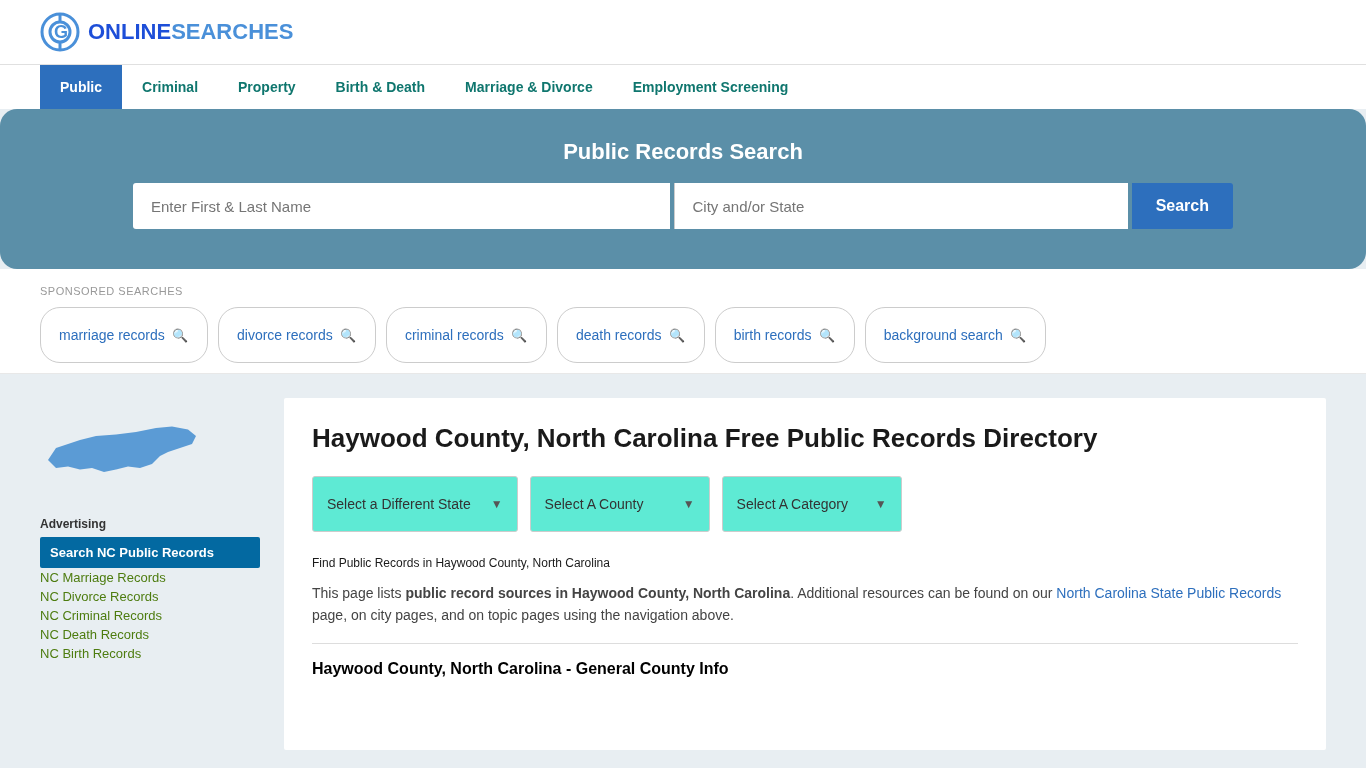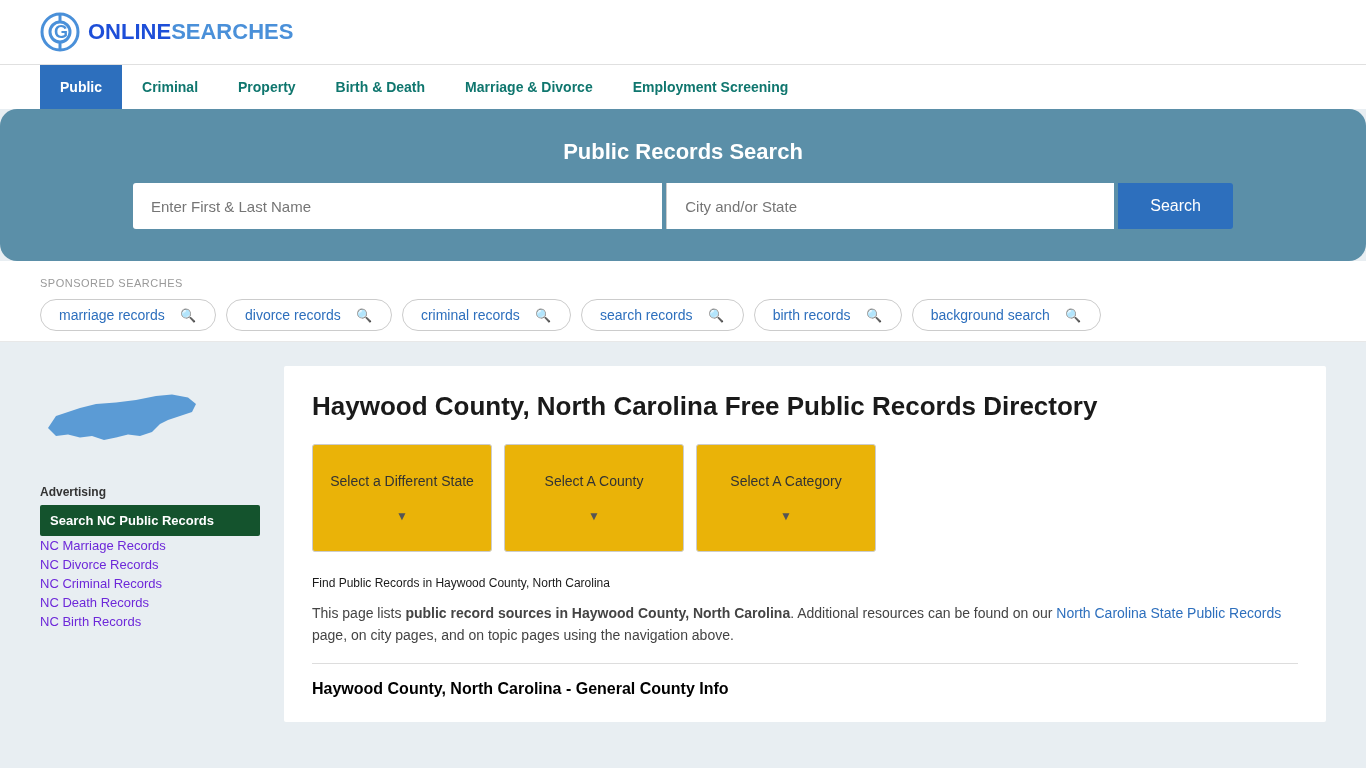--- a/index.html
+++ b/index.html
@@ -14,50 +14,50 @@
     .logo-text span.searches { color: #4a90d9; }
 
     
     .nav { background: #fff; border-top: 1px solid #e0e0e0; display: flex; padding: 0 40px; align-items: center; }
     .nav-item { padding: 14px 20px; font-size: 14px; font-weight: 600; cursor: pointer; color: #0f766e; text-decoration: none; }
     .nav-item.active { background: #2d6fbd; color: #fff; }
 
     
     .hero { background: #5b8fa8; padding: 30px 40px 24px; border-radius: 17px; }
     .hero-title { text-align: center; color: #fff; font-size: 22px; font-weight: 700; margin-bottom: 18px; }
-    .hero-search { display: flex; gap: 4px; max-width: 1100px; margin: 8px auto; }
+    .hero-search { display: flex; gap: 4px; max-width: 1100px; margin: 16px auto; }
     .hero-search input { padding: 14px 18px; font-size: 15px; border: none; outline: none; color: #666; }
     .hero-search input:first-child { flex: 1.2; border-radius: 3px 0 0 3px; }
     .hero-search input:last-of-type { flex: 1; border-left: 1px solid #ccc; border-radius: 0; }
-    .hero-search button { background: #2d6fbd; color: #fff; border: none; padding: 14px 32px; font-size: 16px; font-weight: 400; cursor: pointer; border-radius: 0 3px 3px 0; }
+    .hero-search button { background: #2d6fbd; color: #fff; border: none; padding: 14px 24px; font-size: 16px; font-weight: 700; cursor: pointer; border-radius: 0 3px 3px 0; }
 
     
     .sponsored-section { background: #fff; padding: 16px 40px 10px; border-bottom: 1px solid #e8e8e8; }
     .sponsored-label { font-size: 11px; color: #999; text-transform: uppercase; margin-bottom: 10px; letter-spacing: 0.5px; }
     .sponsored-pills { display: flex; flex-wrap: wrap; gap: 10px; }
-    .pill { border: 1px solid #ccc; border-radius: 20px; padding: 7px 18px; font-size: 14px; color: #2d6fbd; display: flex; align-items: center; gap: 16px; cursor: pointer; }
+    .pill { border: 1px solid #ccc; border-radius: 20px; padding: 19px 18px; font-size: 14px; color: #2d6fbd; display: flex; align-items: center; gap: 8px; cursor: pointer; }
     .pill .pill-icon { color: #666; font-size: 13px; }
 
     
     .main { display: flex; padding: 24px 40px; gap: 24px; background: #e8eef2; min-height: 400px; }
 
     
     .sidebar { width: 220px; flex-shrink: 0; }
     .sidebar-map { width: 160px; height: 100px; margin-bottom: 16px; }
     .sidebar-ad-label { font-size: 12px; font-weight: 700; color: #333; margin-bottom: 6px; }
-    .sidebar-ad-item { background: #14532d; color: #fff; padding: 8px 10px; font-size: 13px; font-weight: 700; margin-bottom: 2px; cursor: pointer; border-radius: 2px; }
-    .sidebar-link { display: block; color: #6d28d9; font-size: 13px; margin-bottom: 4px; text-decoration: none; cursor: pointer; }
+    .sidebar-ad-item { background: #0369a1; color: #fff; padding: 8px 10px; font-size: 13px; font-weight: 700; margin-bottom: 2px; cursor: pointer; border-radius: 2px; }
+    .sidebar-link { display: block; color: #4d7c0f; font-size: 13px; margin-bottom: 4px; text-decoration: none; cursor: pointer; }
 
     
     .content { flex: 1; background: #fff; padding: 24px 28px; border-radius: 2px; }
     .page-title { font-size: 26px; font-weight: 800; color: #1a1a1a; margin-bottom: 20px; line-height: 1.3; }
 
     
     .dropdowns { display: flex; gap: 12px; margin-bottom: 24px; flex-wrap: wrap; }
-    .dropdown-select { border: 1px solid #ccc; border-radius: 3px; padding: 28px 14px; font-size: 14px; color: #333; background: #eab308; cursor: pointer; display: flex; align-items: center; justify-content: space-between; gap: 20px; min-width: 180px; flex-direction: column; }
+    .dropdown-select { border: 1px solid #ccc; border-radius: 3px; padding: 19px 14px; font-size: 14px; color: #333; background: #5eead4; cursor: pointer; display: flex; align-items: center; justify-content: space-between; gap: 20px; min-width: 180px; }
     .dropdown-select .chevron { font-size: 12px; color: #555; }
 
     
     .find-heading { font-size: 12px; font-weight: 400; color: #1a1a1a; margin-bottom: 12px; }
     .find-text { font-size: 14px; color: #444; line-height: 1.6; margin-bottom: 16px; }
     .find-text a { color: #2d6fbd; text-decoration: none; }
     .find-text strong { font-weight: 700; }
     .divider { border: none; border-top: 1px solid #ddd; margin: 16px 0; }
     .general-info-heading { font-size: 16px; font-weight: 700; color: #000000; }
 
@@ -110,21 +110,21 @@
     </div>
     <div class="pill">
       <span>divorce records</span>
       <span class="pill-icon">🔍</span>
     </div>
     <div class="pill">
       <span>criminal records</span>
       <span class="pill-icon">🔍</span>
     </div>
     <div class="pill">
-      <span>search records</span>
+      <span>death records</span>
       <span class="pill-icon">🔍</span>
     </div>
     <div class="pill">
       <span>birth records</span>
       <span class="pill-icon">🔍</span>
     </div>
     <div class="pill">
       <span>background search</span>
       <span class="pill-icon">🔍</span>
     </div>

